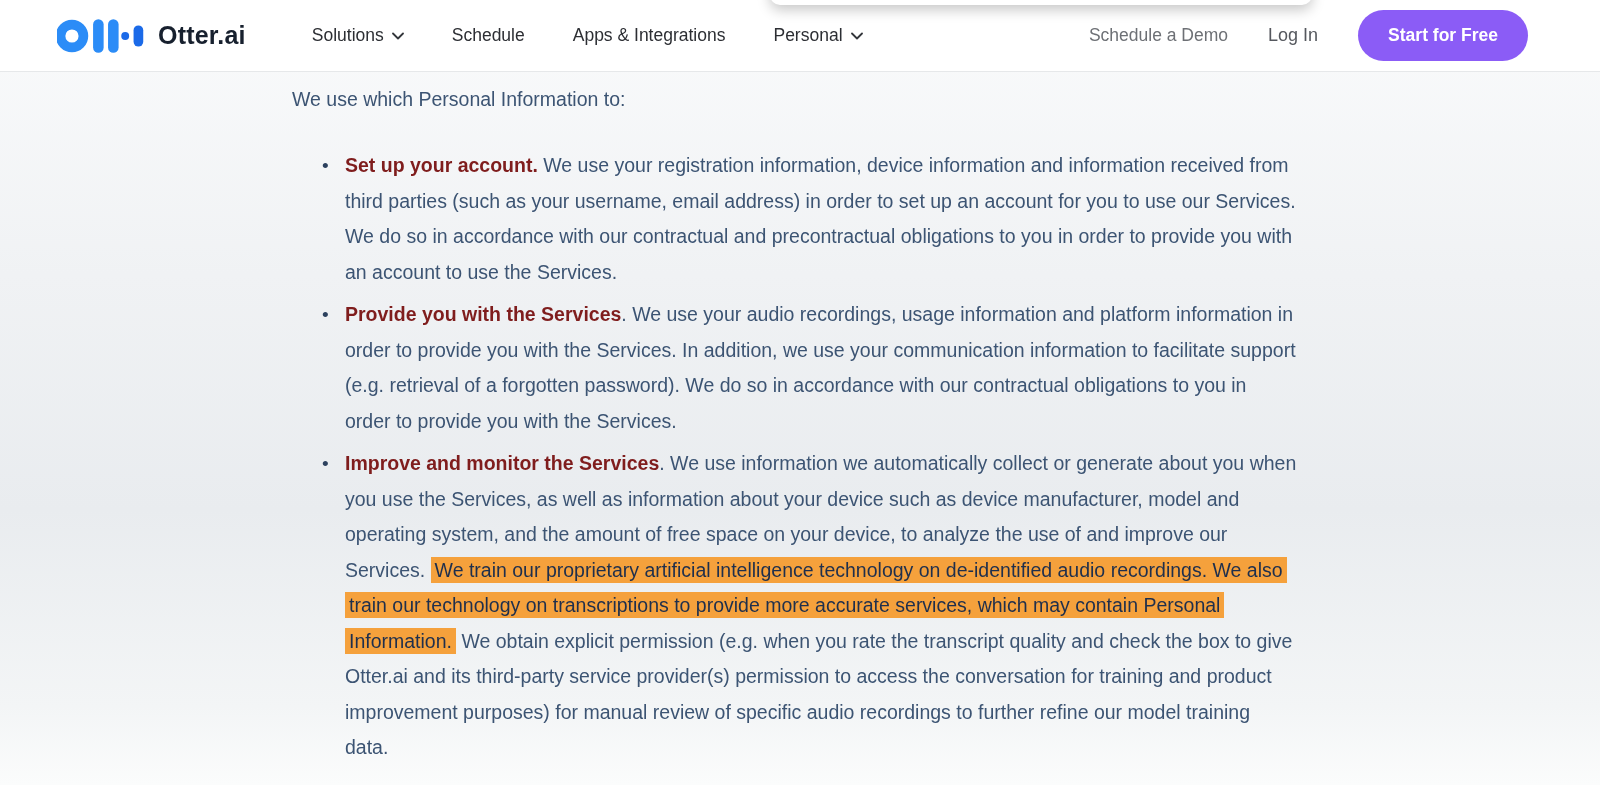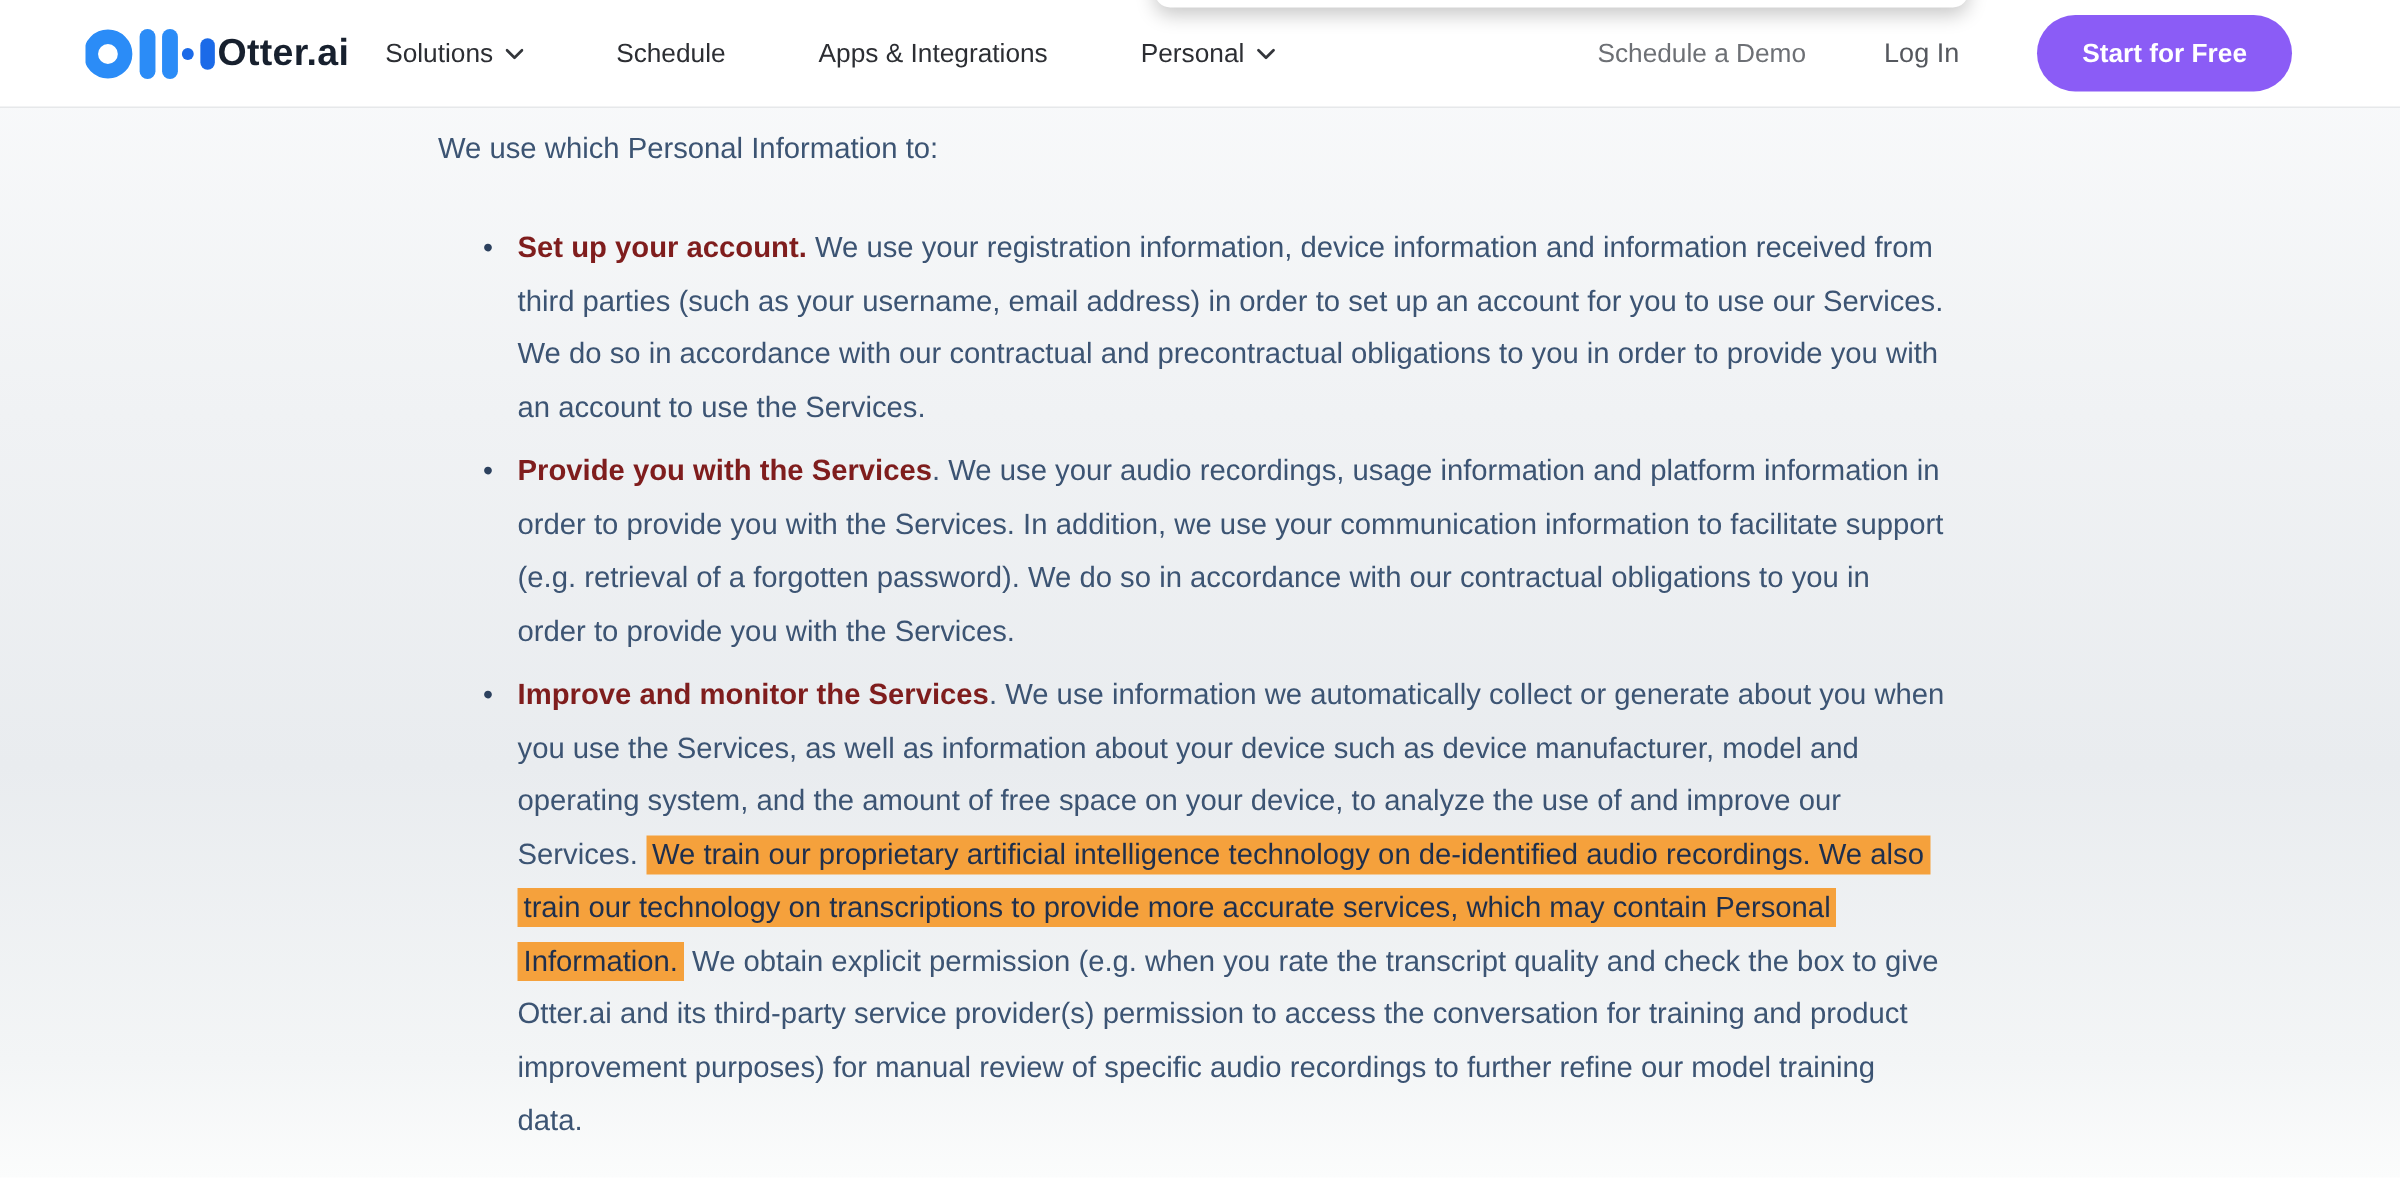--- a/index.html
+++ b/index.html
@@ -11,25 +11,25 @@
   }
 
   
   .header {
     position:relative; z-index:2;
     height:72px; background:#ffffff;
     border-bottom:1px solid #e6e8ea;
     display:flex; align-items:center;
     padding:0 72px 0 57px;
   }
-  .logo { display:flex; align-items:center; cursor:pointer; }
+  .logo { display:flex; align-items:center; gap:13px; cursor:pointer; }
   .logo-word { font-size:25px; font-weight:bold; color:#17202e; letter-spacing:0.2px; }
-  .nav-links { display:flex; align-items:flex-end; gap:62px; margin-left:24px; }
+  .nav-links { display:flex; align-items:flex-end; gap:48px; margin-left:66px; }
   .nav-link { display:flex; align-items:center; gap:8px; font-size:17.5px; color:#2c2e33; cursor:pointer; }
-  .right-group { margin-left:auto; display:flex; align-items:center; gap:52px; }
+  .right-group { margin-left:auto; display:flex; align-items:center; gap:40px; }
   .link-muted { font-size:17.5px; color:#6d7075; cursor:pointer; }
   .link-login { font-size:18px; color:#55585e; cursor:pointer; }
   .cta-btn {
     background:#8b5cf6; color:#ffffff; border:none;
     font-family:"Liberation Sans", sans-serif;
     font-size:17.5px; font-weight:bold;
     padding:0 30px; height:51px; border-radius:26px; cursor:pointer;
   }
 
   

